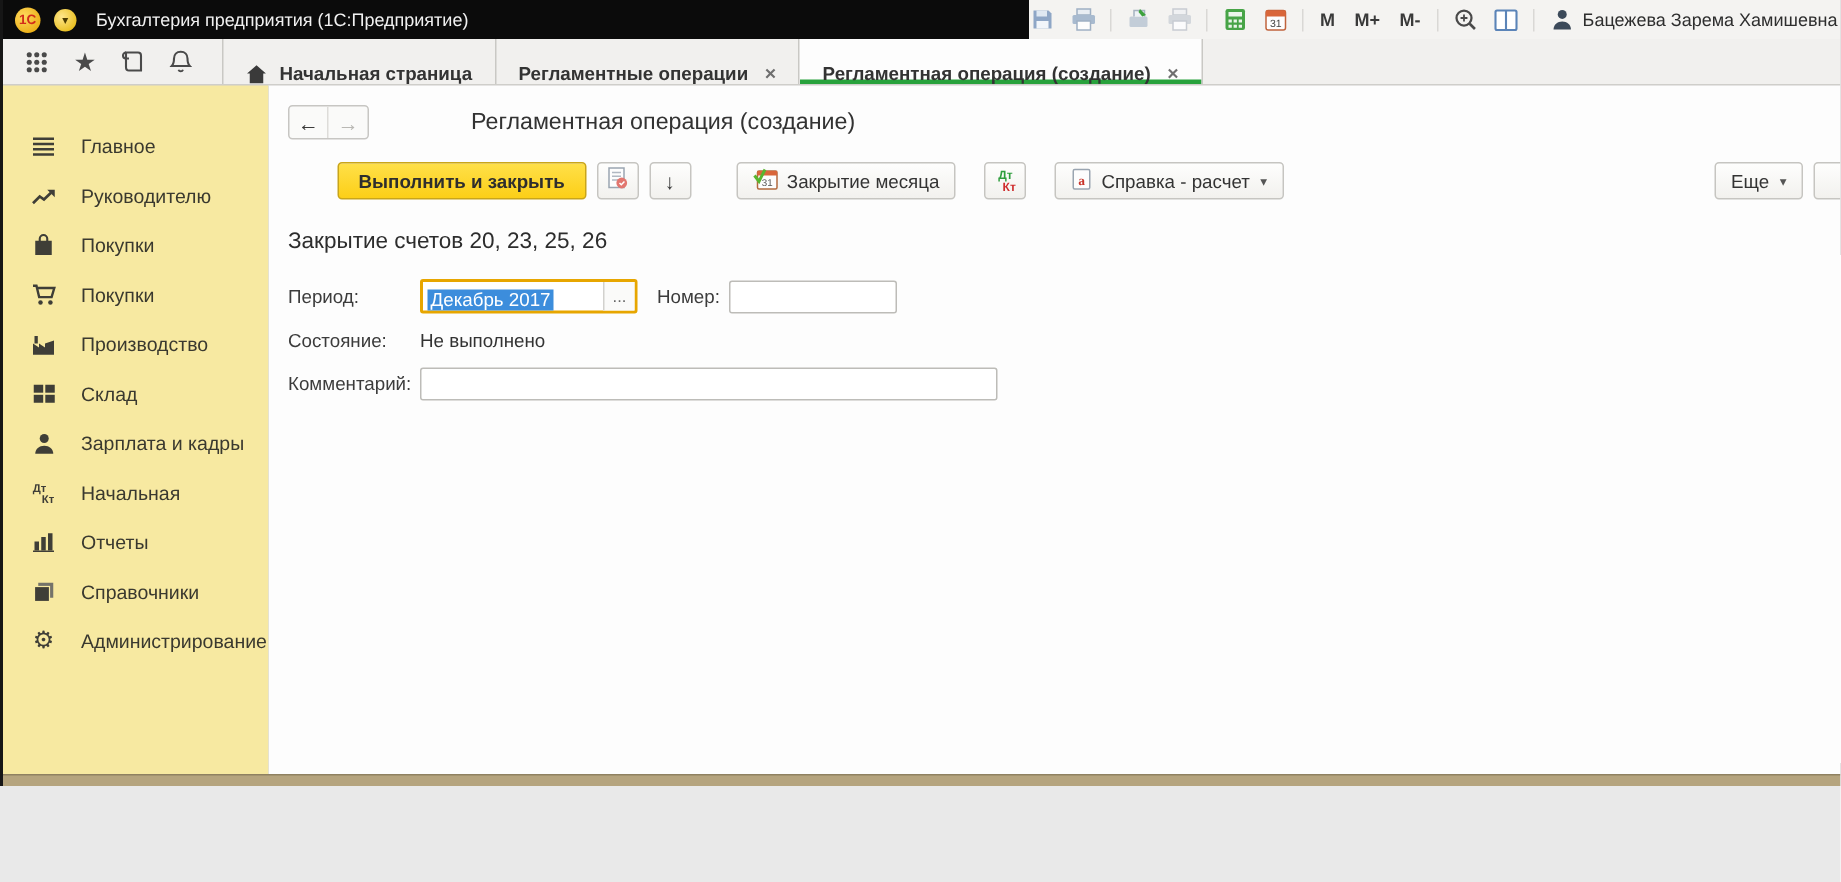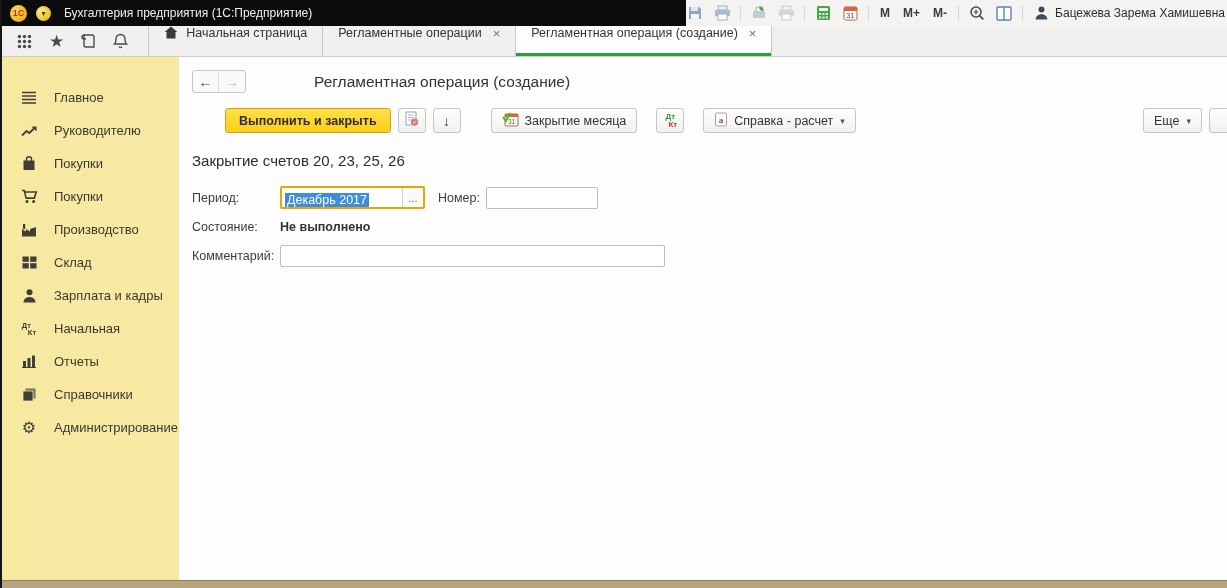--- a/index.html
+++ b/index.html
@@ -1,18 +1,18 @@
 <!DOCTYPE html>
 <html><head>
 <meta charset="utf-8">
 <style>
   * { box-sizing: border-box; margin: 0; padding: 0; }
   html, body { width: 1227px; height: 588px; }
   body { font-family: "Liberation Sans", sans-serif; background: #e9e9e9; }
-  .window { width: 1227px; height: 588px; position: relative; overflow: hidden;
+  .window { width: 1227px; height: 524px; position: relative; overflow: hidden;
             background: #a3a3a3; border-left: 2px solid #161616; }
 
   
   .titlebar { height: 26px; display: flex; }
   .tb-dark { width: 768px; background: #0b0b0b; display: flex; align-items: center;
              gap: 9px; padding-left: 8px; }
   .logo-circle { width: 17px; height: 17px; border-radius: 50%; flex: none;
     background: radial-gradient(circle at 35% 35%, #ffd95e, #e5a200);
     color: #d22c1a; font-size: 9px; font-weight: bold;
     display: flex; align-items: center; justify-content: center; }
@@ -27,22 +27,22 @@
   .tb-sep { width: 1px; height: 15px; background: #d9d8d5; }
   .mem-btn { font-size: 12px; font-weight: bold; color: #3a3a3a; padding: 0 2px; }
   .tb-user { display: flex; align-items: center; gap: 5px; font-size: 12px;
              color: #2e2e2e; white-space: nowrap; }
 
   
   .tabbar { height: 31px; background: #f1f0ee; border-bottom: 1px solid #cfceca;
             display: flex; align-items: stretch; }
   .quick-icons { display: flex; align-items: center; gap: 17px; padding: 0 20px 0 15px; }
   .q-ico { display: flex; align-items: center; justify-content: center; color: #4a4a4a; }
-  .tab { display: flex; align-items: flex-start; gap: 8px; padding: 0 15px;
-         border-left: 1px solid #c9c8c4; font-size: 12.5px; color: #333; }
+  .tab { display: flex; align-items: flex-end; gap: 8px; padding: 0 15px;
+         border-left: 1px solid #c9c8c4; font-size: 12.5px; color: #333; font-weight: bold; }
   .tab:last-of-type { border-right: 1px solid #c9c8c4; }
   .tab.active { background: #fdfdfd; box-shadow: inset 0 -3px 0 #28a23c; }
   .tab-close { color: #6f6f6f; font-size: 13px; margin-left: 3px; }
 
   
   .app-body { display: flex; height: 523px; }
   .sidebar { width: 177px; background: #f7e9a1; padding-top: 24px; flex: none; }
   .side-item { height: 33px; display: flex; align-items: center; gap: 15px;
                padding-left: 17px; font-size: 13px; color: #3a392f; cursor: pointer; }
   .side-ico { width: 20px; display: flex; align-items: center; justify-content: center; flex: none; }
@@ -91,21 +91,21 @@
   .period-text { width: 120px; display: flex; align-items: flex-end; padding: 0 3px; }
   .sel { background: #3c8ddc; color: #fff; padding: 0 2px; font-size: 12.5px; }
   .period-dots { width: 21px; border-left: 1px solid #d2d1ce; background: #fafaf9;
                  display: flex; align-items: center; justify-content: center;
                  color: #666; font-size: 11px; }
   .txt-input { height: 22px; border: 1px solid #bdbcb8; border-radius: 2px;
                background: #fff; font-family: inherit; font-size: 12.5px; padding: 0 4px; }
   .num-input { width: 112px; }
   .comment-input { width: 385px; }
   .lbl-num { margin-left: 13px; margin-right: 6px; }
-  .state-val { font-weight: bold; color: #333; }
+  .state-val { font-weight: normal; color: #333; }
 
   .bottom-strip { position: absolute; left: 0; right: 0; bottom: 0; height: 8px;
                   background: #b5a47e; border-top: 1px solid #8f8161; }
 </style>
 </head>
 <body>
 
 <div class="window">
 
   <div class="titlebar">

